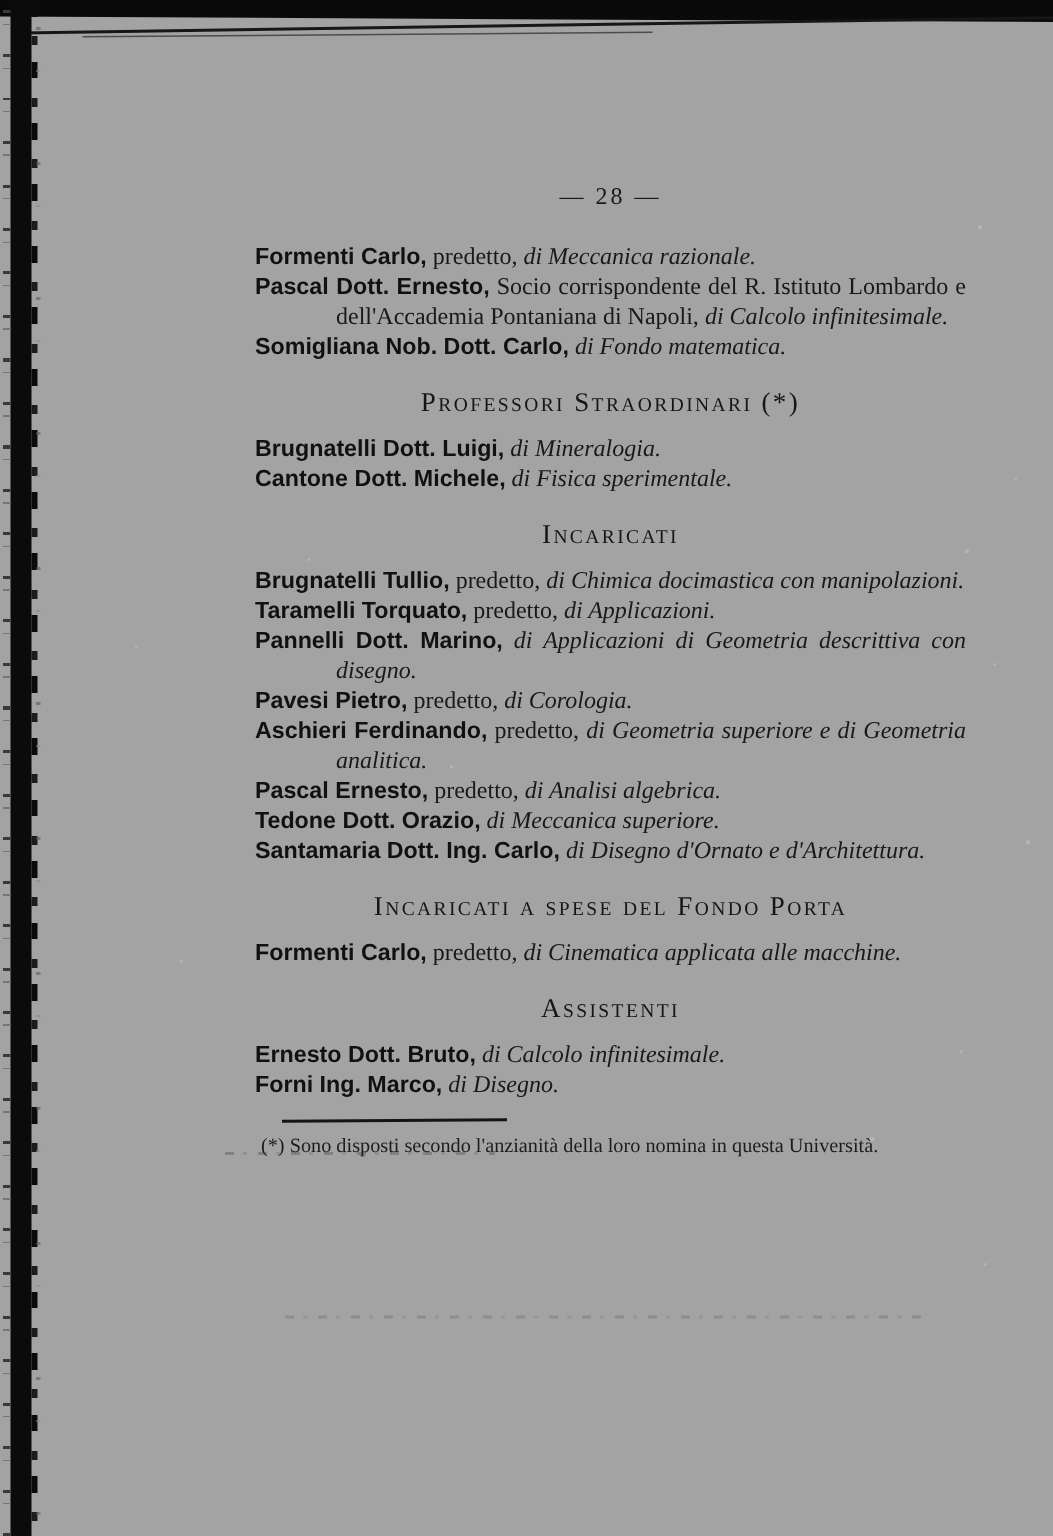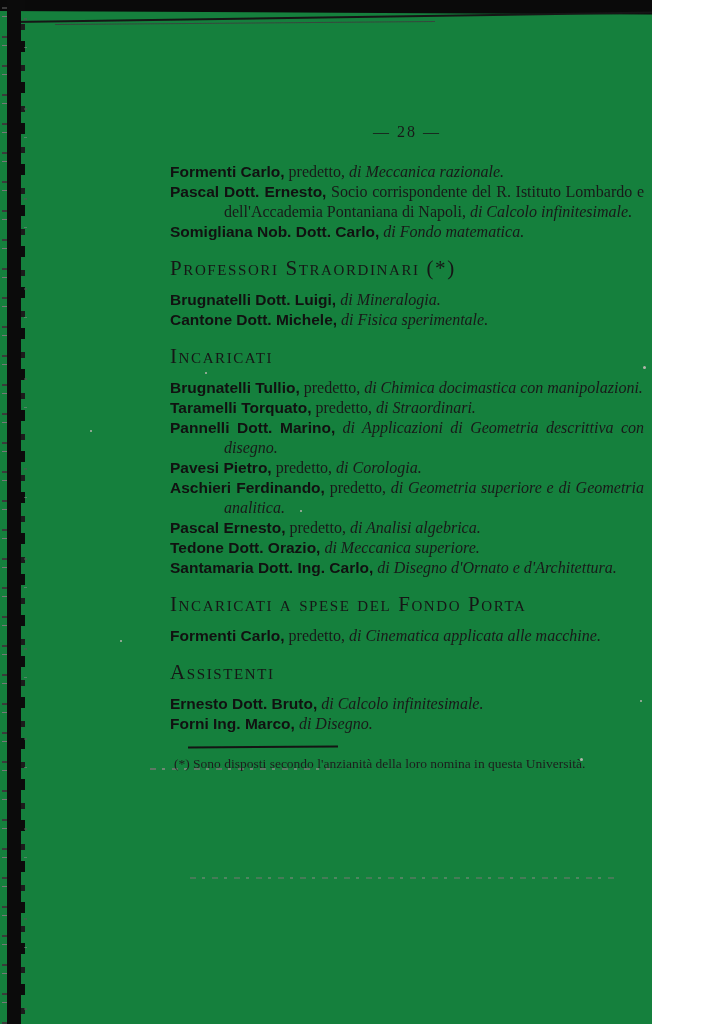--- a/index.html
+++ b/index.html
@@ -2,22 +2,22 @@
 <html><head>
 <meta charset="utf-8">
 <style>
   html, body { margin:0; padding:0; }
   body {
     width:702px; height:1024px; overflow:hidden;
     background:#ffffff;
     font-family:"Liberation Serif", serif;
   }
   #page {
-    position:relative; width:652px; height:1024px;
-    background:#15803d; overflow:hidden;text-decoration:underline;
+    position:relative; width:702px; height:1024px;
+    background:#a3a3a3; overflow:hidden;text-decoration:underline;
   }
 
   
   #edge-left {
     position:absolute; left:7px; top:0; width:14px; height:1024px;
     background:#0b0b0b;
   }
   #edge-left::before {
     content:""; position:absolute; right:-4px; top:0; width:4px; height:100%;
     background:repeating-linear-gradient(180deg,#0b0b0b 0 11px, transparent 11px 24px, #1c1c1c 24px 30px, transparent 30px 41px);
@@ -49,22 +49,22 @@
   
   #content {
     position:absolute; left:170px; top:122px; width:474px;
     color:#191919; font-size:16px; line-height:20px;
   }
   .page-number {
     text-align:center; font-size:16px; letter-spacing:2px; margin-bottom:20px;
     font-family:"Liberation Serif", serif;
   }
   .section-heading {
-    text-align:left; font-variant:small-caps; letter-spacing:1.6px;
-    font-size:21px; margin:16px 0 12px 0; color:#161616;
+    text-align:center; font-variant:small-caps; letter-spacing:1.6px;
+    font-size:18px; margin:16px 0 12px 0; color:#161616;
     font-family:"Liberation Serif", serif;
   }
   .entry {
     text-align:justify; padding-left:54px; text-indent:-54px;
     font-family:"Liberation Serif", serif;
   }
   .ename {
     font-family:"Liberation Sans", sans-serif; font-weight:700;
     font-size:15.5px; color:#111;margin-top:15px;
   }
@@ -124,21 +124,21 @@
           <div class="entry"><span class="ename">Somigliana Nob. Dott. Carlo,</span><span class="emid"> </span><span class="esub">di Fondo matematica.</span></div>
         </div>
         <div class="section">
           <div class="section-heading">Professori Straordinari (*)</div>
           <div class="entry"><span class="ename">Brugnatelli Dott. Luigi,</span><span class="emid"> </span><span class="esub">di Mineralogia.</span></div>
           <div class="entry"><span class="ename">Cantone Dott. Michele,</span><span class="emid"> </span><span class="esub">di Fisica sperimentale.</span></div>
         </div>
         <div class="section">
           <div class="section-heading">Incaricati</div>
           <div class="entry"><span class="ename">Brugnatelli Tullio,</span><span class="emid"> predetto, </span><span class="esub">di Chimica docimastica con manipolazioni.</span></div>
-          <div class="entry"><span class="ename">Taramelli Torquato,</span><span class="emid"> predetto, </span><span class="esub">di Straordinari.</span></div>
+          <div class="entry"><span class="ename">Taramelli Torquato,</span><span class="emid"> predetto, </span><span class="esub">di Applicazioni.</span></div>
           <div class="entry"><span class="ename">Pannelli Dott. Marino,</span><span class="emid"> </span><span class="esub">di Applicazioni di Geometria descrittiva con disegno.</span></div>
           <div class="entry"><span class="ename">Pavesi Pietro,</span><span class="emid"> predetto, </span><span class="esub">di Corologia.</span></div>
           <div class="entry"><span class="ename">Aschieri Ferdinando,</span><span class="emid"> predetto, </span><span class="esub">di Geometria superiore e di Geometria analitica.</span></div>
           <div class="entry"><span class="ename">Pascal Ernesto,</span><span class="emid"> predetto, </span><span class="esub">di Analisi algebrica.</span></div>
           <div class="entry"><span class="ename">Tedone Dott. Orazio,</span><span class="emid"> </span><span class="esub">di Meccanica superiore.</span></div>
           <div class="entry"><span class="ename">Santamaria Dott. Ing. Carlo,</span><span class="emid"> </span><span class="esub">di Disegno d'Ornato e d'Architettura.</span></div>
         </div>
         <div class="section">
           <div class="section-heading">Incaricati a spese del Fondo Porta</div>
           <div class="entry"><span class="ename">Formenti Carlo,</span><span class="emid"> predetto, </span><span class="esub">di Cinematica applicata alle macchine.</span></div>

